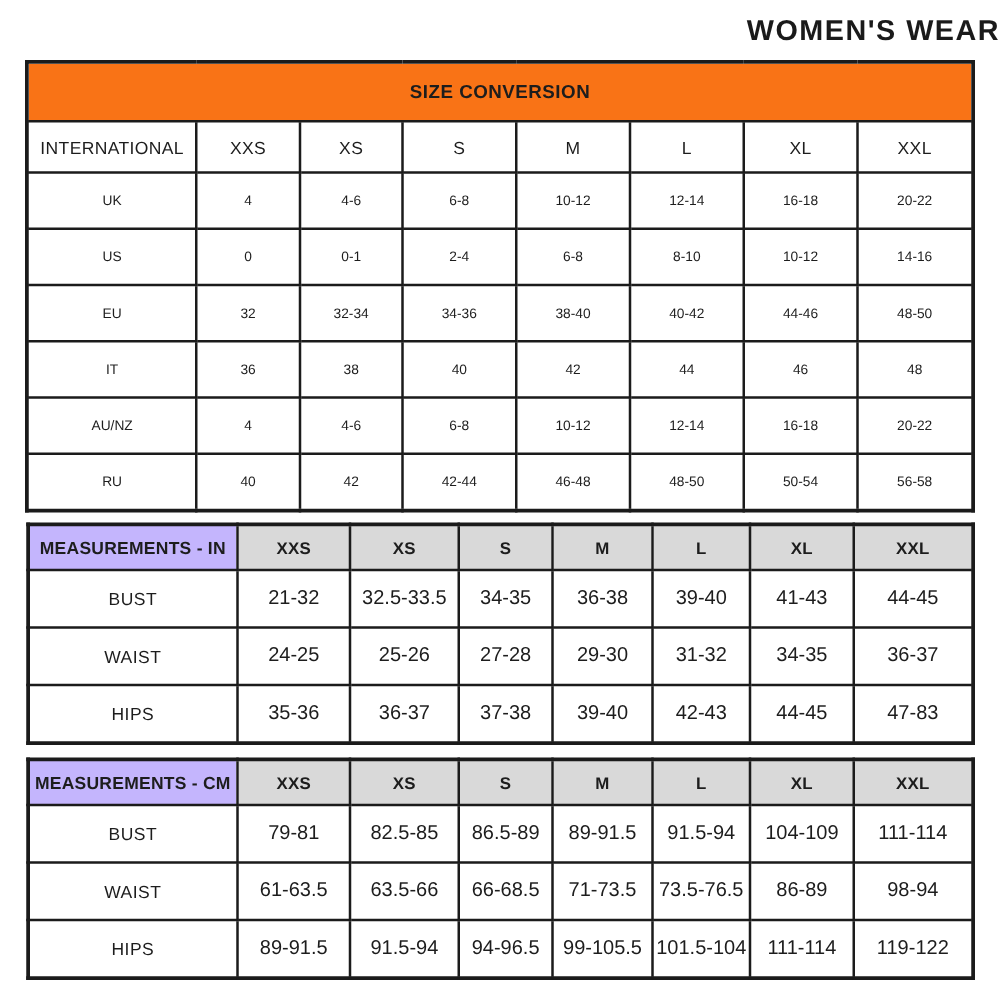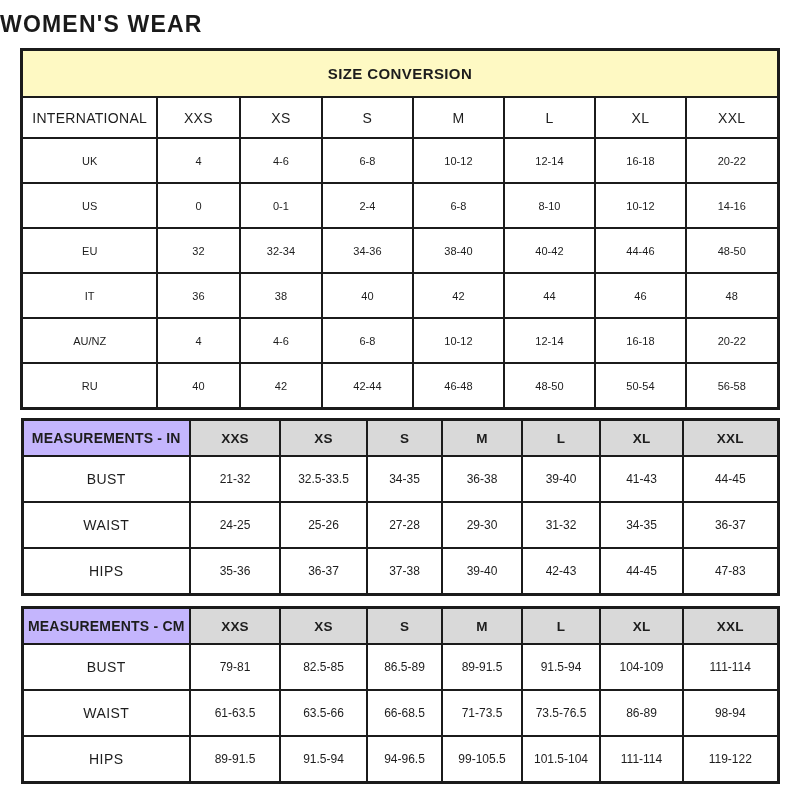--- a/index.html
+++ b/index.html
@@ -8,21 +8,21 @@
     background: #ffffff;
   }
   body {
     width: 800px;
     height: 800px;
     font-family: "Liberation Sans", sans-serif;
     color: #1d1d1d;
     -webkit-font-smoothing: antialiased;
   }
   .page-title {
-    text-align: left;
+    text-align: right;
     font-size: 23px;
     font-weight: 700;
     letter-spacing: 1.2px;
     padding: 11px 0 8px 0;
     margin: 0;
     color: #1a1a1a;
   }
   table {
     border-collapse: collapse;
     table-layout: fixed;
@@ -34,21 +34,21 @@
     border: 2px solid #1b1b1b;
     text-align: center;
     vertical-align: middle;
     padding: 0 2px;
     overflow: hidden;
     white-space: nowrap;
   }
   
   .t1 { margin-top: 2px; }
   .t1 .band-cell {
-    background: #fef9c3;
+    background: #f97316;
     font-size: 15px;
     font-weight: 700;
     letter-spacing: 0.4px;
     height: 45px;
   }
   .t1 .colhead {
     height: 39px;
     font-size: 14px;
     font-weight: 400;
     letter-spacing: 0.3px;
@@ -77,21 +77,21 @@
     letter-spacing: 0.2px;
   }
   .tm .rowlabel {
     height: 44px;
     font-size: 14px;
     font-weight: 400;
     letter-spacing: 0.4px;
   }
   .tm td {
     height: 44px;
-    font-size: 12px;
+    font-size: 16px;
     font-weight: 400;
   }
 </style>
 </head>
 <body>
 
 <h1 class="page-title">WOMEN'S WEAR</h1>
 
 <table class="t1">
   <colgroup>

